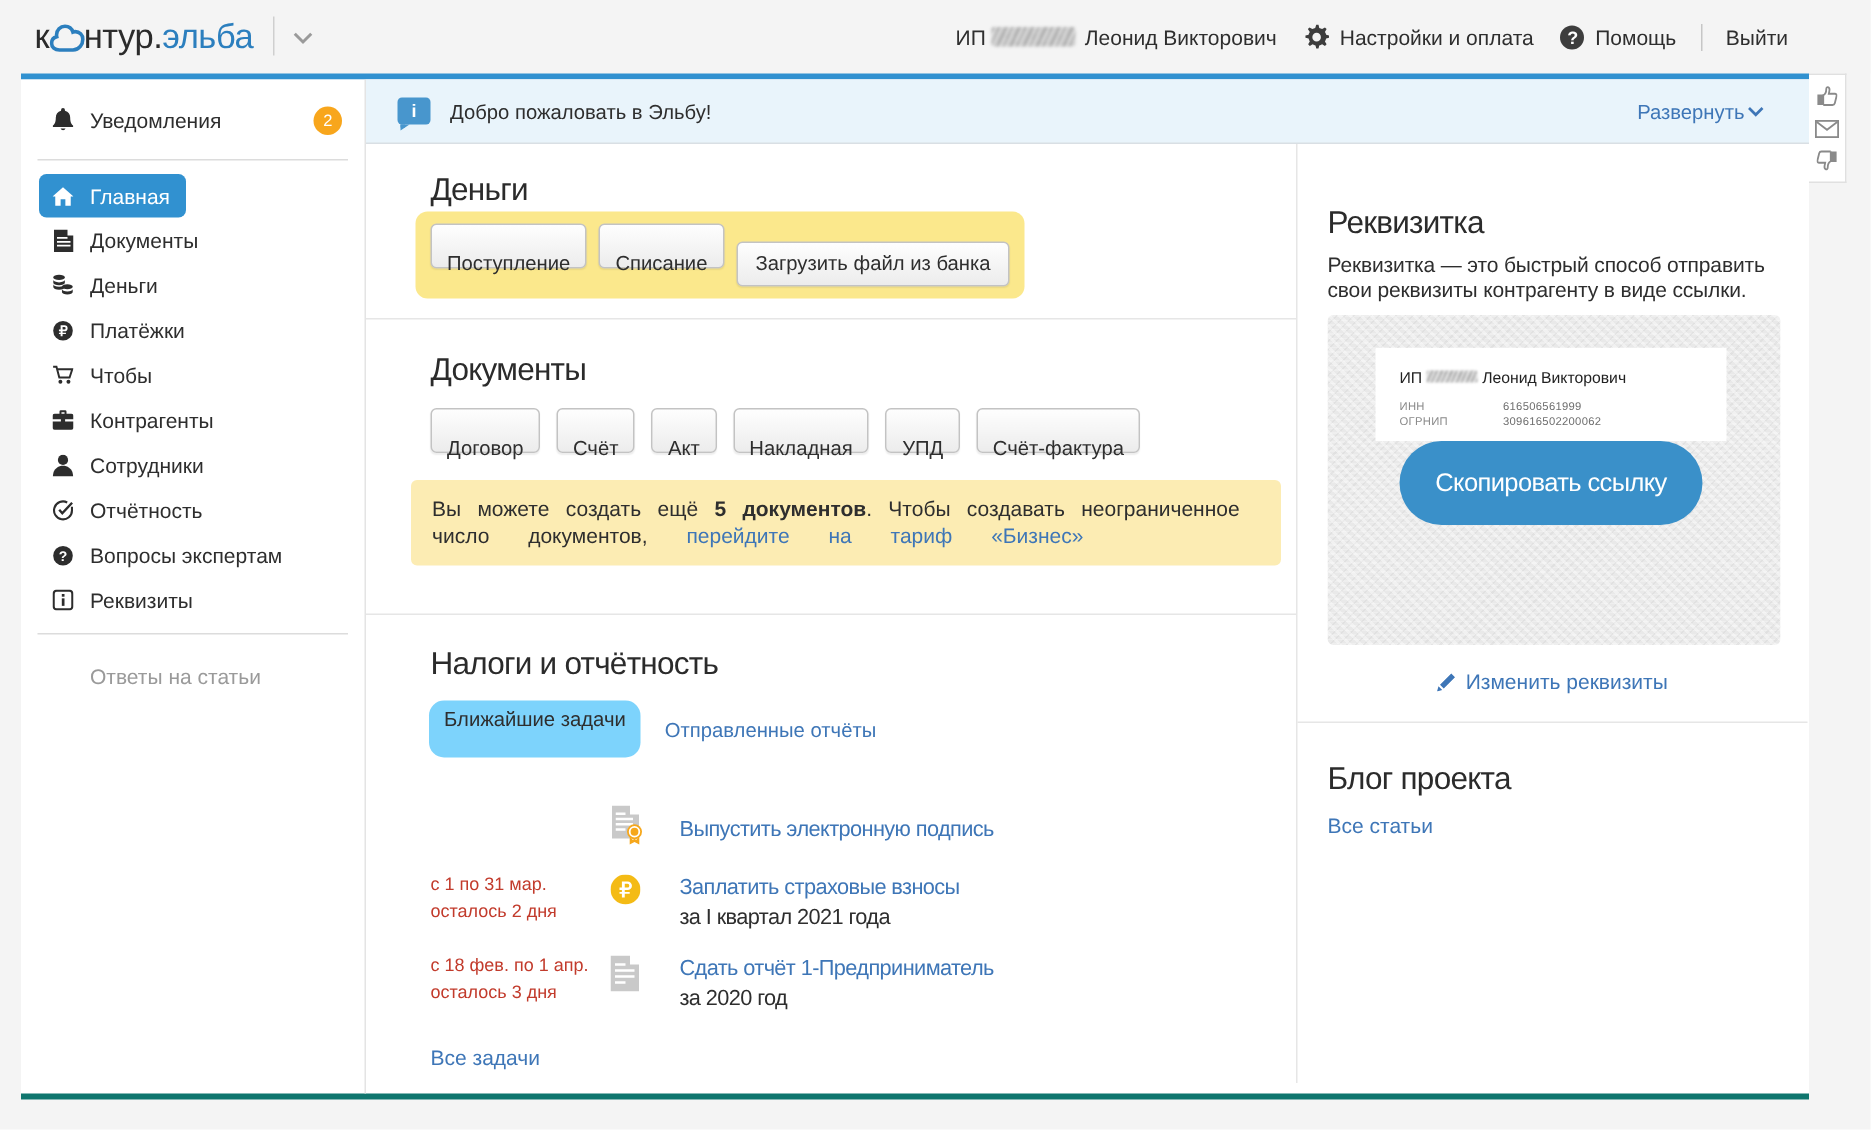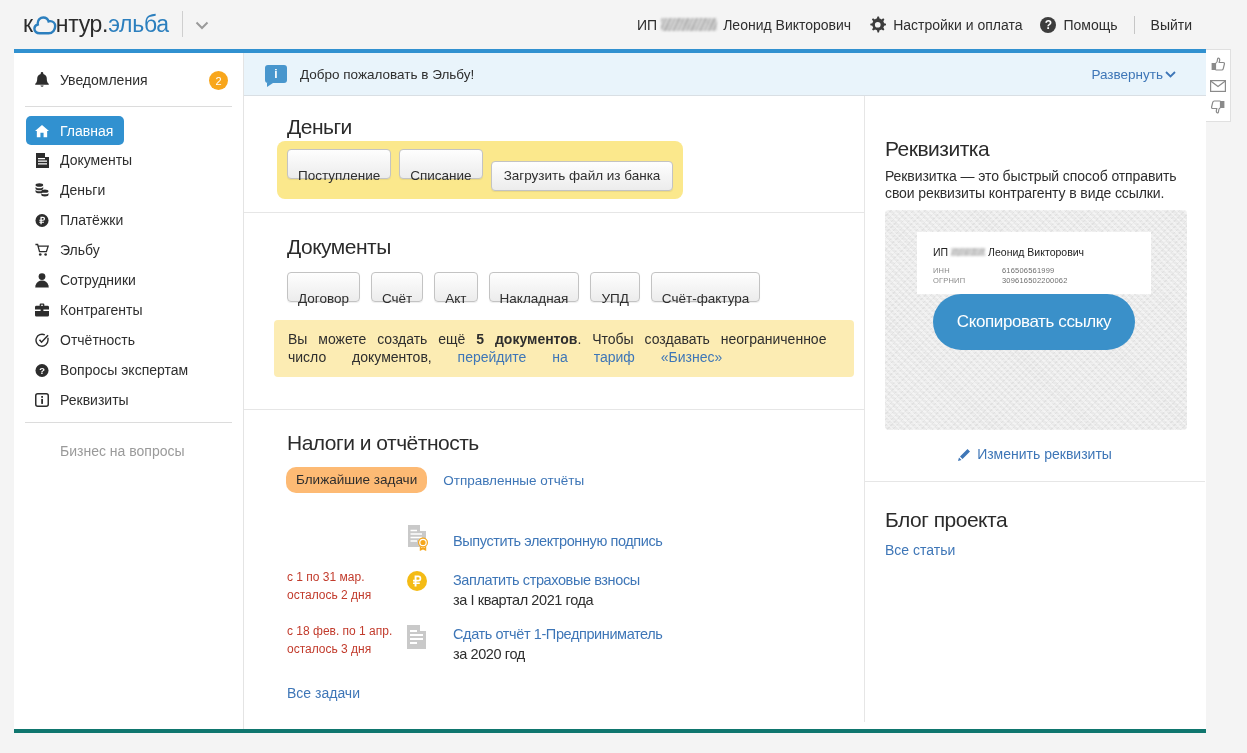--- a/index.html
+++ b/index.html
@@ -63,21 +63,21 @@
 .glow { margin-top:2px; margin-left:-10px; background:#fbe88c; border-radius:8px; padding:8px 10px; display:inline-block; }
 .btn { display:inline-block; height:30px; line-height:28px; padding:12px 10px; background:linear-gradient(#fefefe,#ececec); border:1px solid #c3c3c3; border-radius:4px; color:#2e2e2e; font-size:13.5px; box-shadow:0 1px 1px rgba(0,0,0,.07); font-family:inherit; }
 .glow .btn { margin-right:8px; }
 .glow .btn:last-child { margin-right:0; }
 .sec2 h2 { padding-top:22px; }
 .docbtns { margin-top:13px; }
 .docbtns .btn { margin-right:11px; }
 .notice { margin-top:14px; margin-left:-13px; width:580px; background:#fcecb3; border-radius:4px; padding:10px 14px 11px; font-size:14px; line-height:18px; color:#2e2e2e; }
 .sec3 h2 { padding-top:21px; }
 .tabs { margin-top:12px; display:flex; align-items:center; }
-.tab-on { background:#fdba74; border-radius:10px; height:26px; line-height:26px; padding:0 10px; margin-left:-1px; font-size:13.5px; color:#2e2e2e; }
+.tab-on { background:#7dd3fc; border-radius:10px; height:38px; line-height:26px; padding:0 10px; margin-left:-1px; font-size:13.5px; color:#2e2e2e; }
 .tab-off { margin-left:16px; font-size:13.5px; }
 .tasks { margin-top:32px; }
 .task { display:flex; } .task1 { height:45px; } .task2 { height:54px; } .task3 { height:40px; }
 .t-date { width:120px; flex:none; color:#c23b2c; font-size:12px; line-height:17.5px; margin-top:-1px; }
 .t-ico { width:46px; flex:none; padding-top:0; }
 .t-body { font-size:14.5px; letter-spacing:-0.4px; line-height:20px; }
 .t-body .sub { color:#2e2e2e; }
 .alltasks { margin-top:21px; font-size:14px; }
 
 
@@ -191,43 +191,43 @@
             <span class="tx">Платёжки</span>
           </div>
         <div class="sb-item">
             <span class="ic">
               <svg width="17" height="16" viewBox="0 0 17 16">
                 <path fill="none" stroke="#2d2d2d" stroke-width="1.6" d="M0.5 1.3 L3.2 1.3 5.5 10 13.8 10 16 3.4 4 3.4"></path>
                 <circle cx="6.4" cy="13.4" r="1.6" fill="#2d2d2d"></circle>
                 <circle cx="12.9" cy="13.4" r="1.6" fill="#2d2d2d"></circle>
               </svg>
             </span>
-            <span class="tx">Эльбу</span>
+            <span class="tx">Чтобы</span>
+          </div>
+        <div class="sb-item">
+            <span class="ic">
+              <svg width="15" height="14" viewBox="0 0 15 14">
+                <path fill="#2d2d2d" d="M5 2.5 L5 1 a1 1 0 0 1 1-1 L9 0 a1 1 0 0 1 1 1 l0 1.5 3.5 0 A1.5 1.5 0 0 1 15 4 l0 8.5 A1.5 1.5 0 0 1 13.5 14 l-12 0 A1.5 1.5 0 0 1 0 12.5 L0 4 A1.5 1.5 0 0 1 1.5 2.5 Z M6.4 1.4 L6.4 2.5 8.6 2.5 8.6 1.4 Z M0 6.5 L6 6.5 6 8 9 8 9 6.5 15 6.5 15 8 0 8 Z" fill-rule="evenodd"></path>
+              </svg>
+            </span>
+            <span class="tx">Контрагенты</span>
           </div>
         <div class="sb-item">
             <span class="ic">
               <svg width="14" height="15" viewBox="0 0 14 15">
                 <g fill="#2d2d2d">
                   <circle cx="7" cy="3.6" r="3.4"></circle>
                   <path d="M7 7.5 C10 7.5 12.6 9.3 13.4 12.2 L13.8 14.5 0.2 14.5 0.6 12.2 C1.4 9.3 4 7.5 7 7.5 Z"></path>
                 </g>
               </svg>
             </span>
             <span class="tx">Сотрудники</span>
           </div>
         <div class="sb-item">
             <span class="ic">
-              <svg width="15" height="14" viewBox="0 0 15 14">
-                <path fill="#2d2d2d" d="M5 2.5 L5 1 a1 1 0 0 1 1-1 L9 0 a1 1 0 0 1 1 1 l0 1.5 3.5 0 A1.5 1.5 0 0 1 15 4 l0 8.5 A1.5 1.5 0 0 1 13.5 14 l-12 0 A1.5 1.5 0 0 1 0 12.5 L0 4 A1.5 1.5 0 0 1 1.5 2.5 Z M6.4 1.4 L6.4 2.5 8.6 2.5 8.6 1.4 Z M0 6.5 L6 6.5 6 8 9 8 9 6.5 15 6.5 15 8 0 8 Z" fill-rule="evenodd"></path>
-              </svg>
-            </span>
-            <span class="tx">Контрагенты</span>
-          </div>
-        <div class="sb-item">
-            <span class="ic">
               <svg width="15" height="15" viewBox="0 0 15 15">
                 <path fill="none" stroke="#2d2d2d" stroke-width="1.5" d="M10.5 1.6 A6.4 6.4 0 1 0 13.9 7.2 L13.9 4.6"></path>
                 <path fill="none" stroke="#2d2d2d" stroke-width="1.7" d="M4.8 6.8 L7 9.3 14 1.8"></path>
               </svg>
             </span>
             <span class="tx">Отчётность</span>
           </div>
         <div class="sb-item">
             <span class="ic">
               <svg width="15" height="15" viewBox="0 0 15 15">
@@ -243,21 +243,21 @@
                 <rect x="0.75" y="0.75" width="12.5" height="12.5" rx="2" fill="none" stroke="#2d2d2d" stroke-width="1.5"></rect>
                 <rect x="6.2" y="3" width="1.8" height="1.8" fill="#2d2d2d"></rect>
                 <rect x="6.2" y="5.9" width="1.8" height="5" fill="#2d2d2d"></rect>
               </svg>
             </span>
             <span class="tx">Реквизиты</span>
           </div>
       </div>
       <div class="sb-div"></div>
       <div class="sb-group2">
-        <div class="sb-sub">Бизнес на вопросы</div>
+        <div class="sb-sub">Ответы на статьи</div>
       </div>
     </aside>
 
     <div class="contentwrap">
       <div class="welcome">
         <span class="binfo">i</span>
         <span class="wtext">Добро пожаловать в Эльбу!</span>
         <span class="wspacer"></span>
         <a class="wexpand" href="#">Развернуть <svg width="11" height="7" viewBox="0 0 11 7" style="margin-left:2px">
               <path d="M1 1 L5.5 5.5 L10 1" fill="none" stroke="#3e76b7" stroke-width="1.8"></path>

